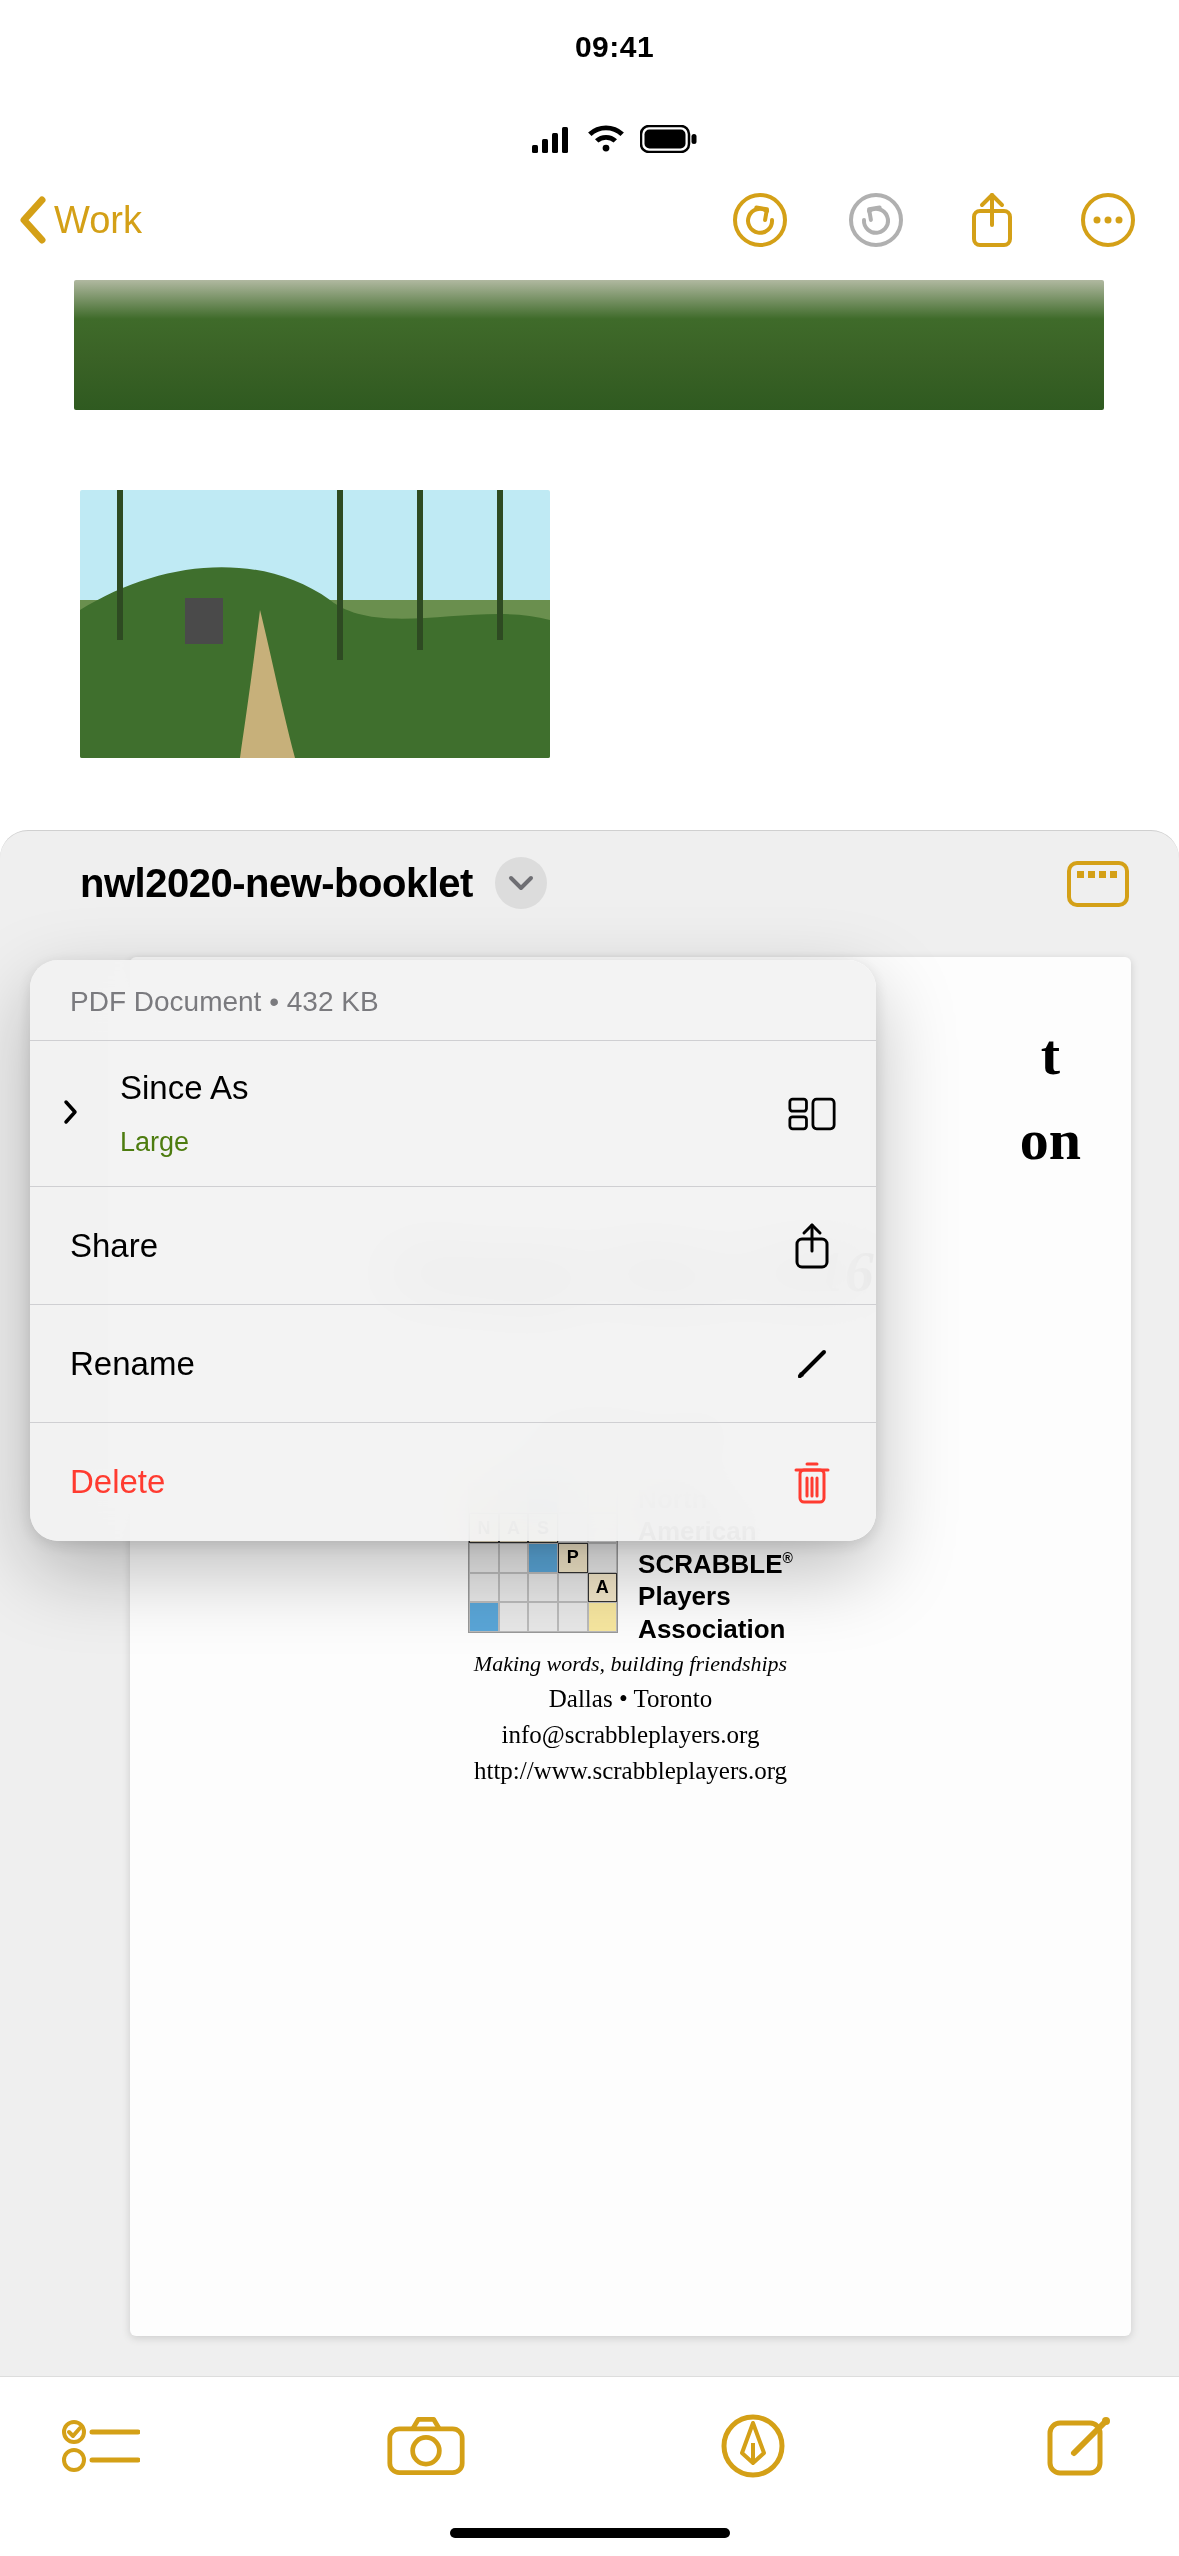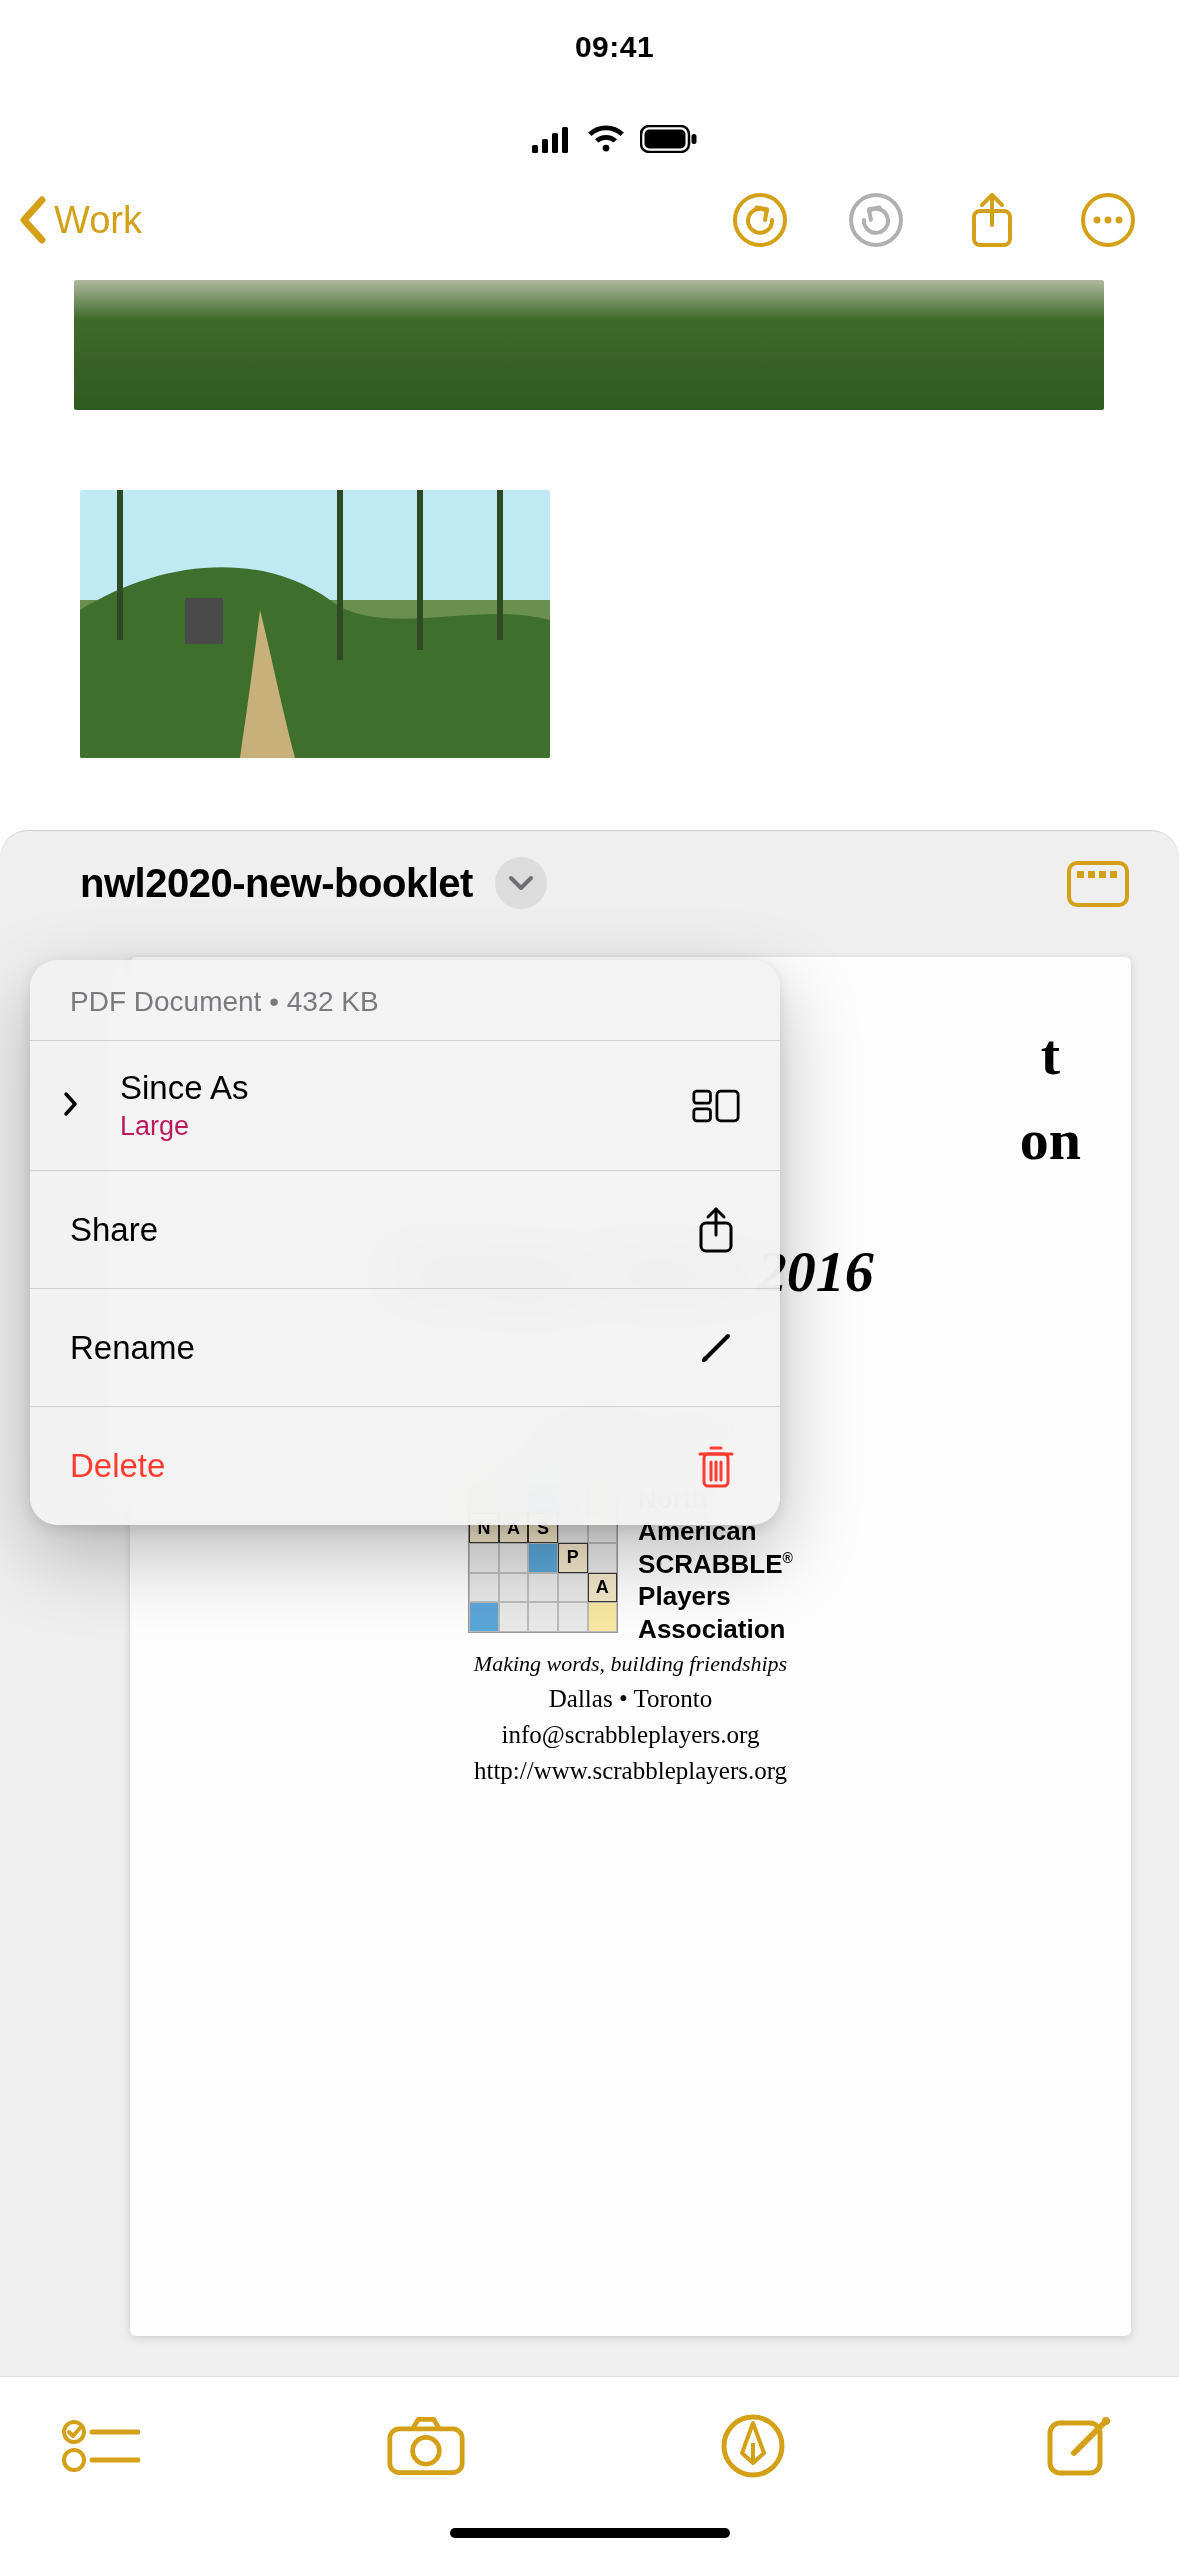--- a/index.html
+++ b/index.html
@@ -95,41 +95,41 @@
 
   
   .kbd-accessory {
     position: absolute; top: 30px; right: 50px;
     width: 62px; height: 46px;
   }
 
   
   .context-menu {
     position: absolute; top: 960px; left: 30px;
-    width: 750px;
+    width: 846px;
     background: var(--menu-bg);
     border-radius: 28px;
     box-shadow: 0 30px 80px rgba(0,0,0,0.25), 0 4px 16px rgba(0,0,0,0.12);
     backdrop-filter: blur(30px);
     overflow: hidden;
   }
   .menu-header {
     padding: 26px 40px 22px 40px;
     font-size: 28px; color: #7a7a7e; font-weight: 400;
     border-bottom: 0.5px solid #cfcfd2;
   }
   .menu-item {
     display: flex; align-items: center; justify-content: space-between;
     padding: 28px 40px; min-height: 118px;
     border-bottom: 0.5px solid #cfcfd2;
     font-size: 33px; font-weight: 400; color: #000;
   }
   .menu-item:last-child { border-bottom: none; }
   .menu-item.viewas { position: relative; padding-left: 90px; }
-  .menu-item.viewas .sub { display: block; font-size: 27px; color: #be185d; margin-top: 4px; }
+  .menu-item.viewas .sub { display: block; font-size: 27px; color: #4d7c0f; margin-top: 20px; }
   .menu-item.viewas .disclosure {
     position: absolute; left: 32px; top: 50%; transform: translateY(-50%);
   }
   .menu-item.destructive { color: var(--destructive); }
   .menu-item .icon { width: 48px; height: 48px; display:flex; align-items:center; justify-content:center; }
 
   
   .bottom-bar {
     position: absolute; bottom: 0; left: 0; right: 0; height: 180px;
     background: #ffffff; border-top: 0.5px solid #ddd;

